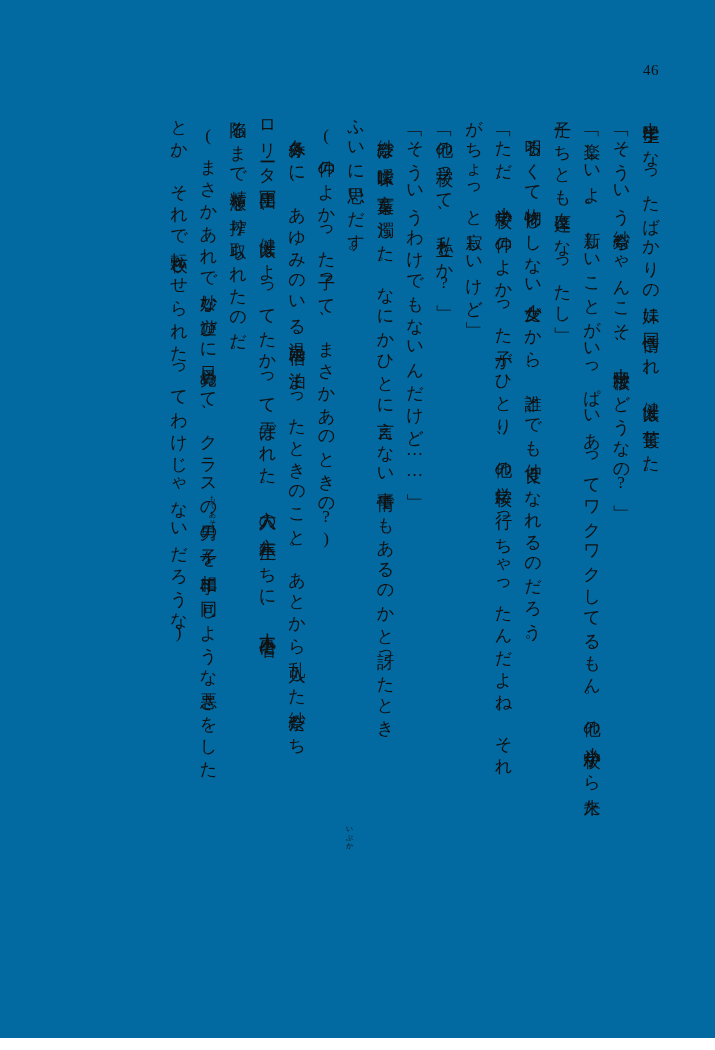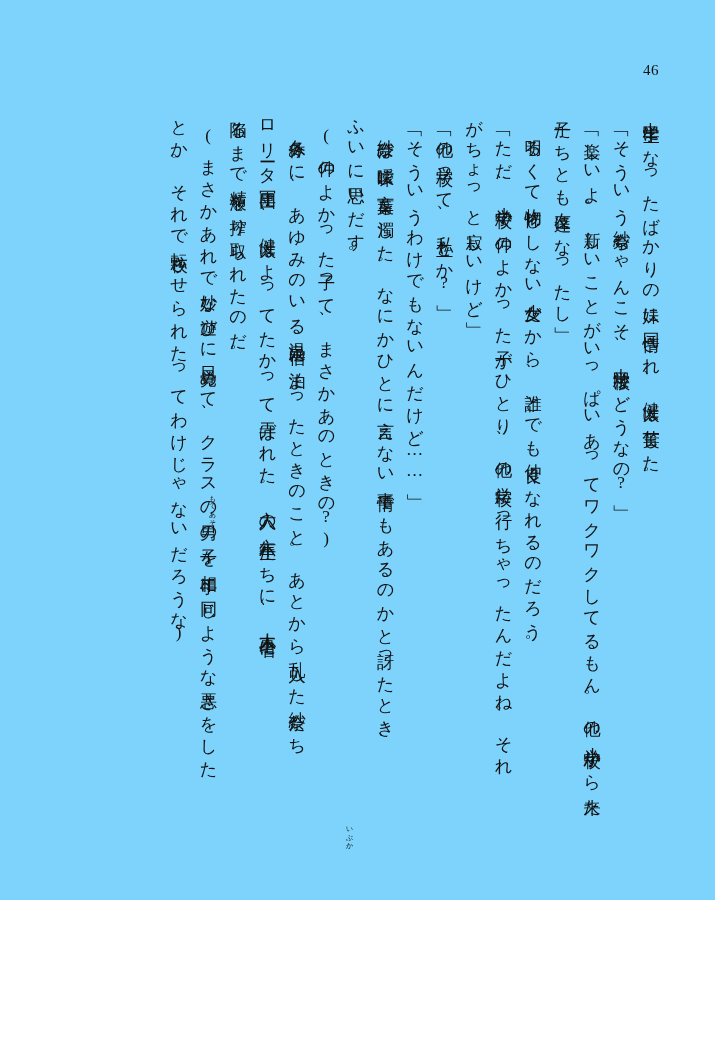--- a/index.html
+++ b/index.html
@@ -3,22 +3,22 @@
 <meta charset="utf-8">
 <style>
   html, body {
     margin: 0;
     padding: 0;
     background: #ffffff;
   }
   #page {
     position: relative;
     width: 715px;
-    height: 900px;
-    background: #7dd3fc;
+    height: 1038px;
+    background: #0369a1;
     overflow: hidden;
     font-family: "Liberation Serif", "DejaVu Serif", serif;
     color: #111111;
   }
   #page-number {
     position: absolute;
     top: 62px;
     right: 56px;
     font-size: 15px;
     letter-spacing: 0.5px;

